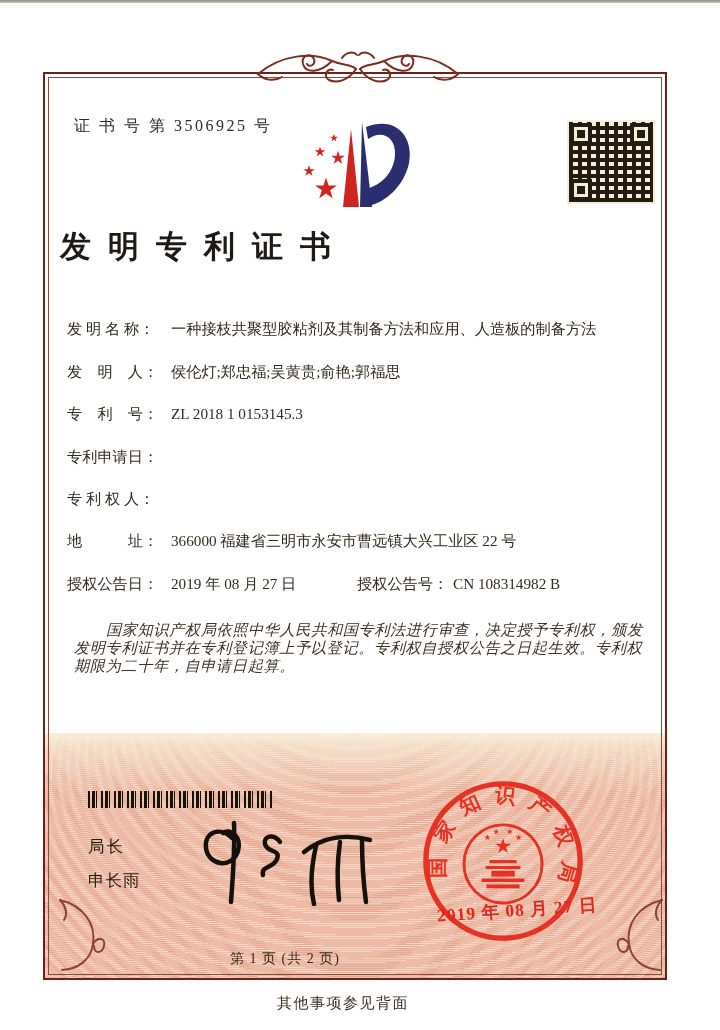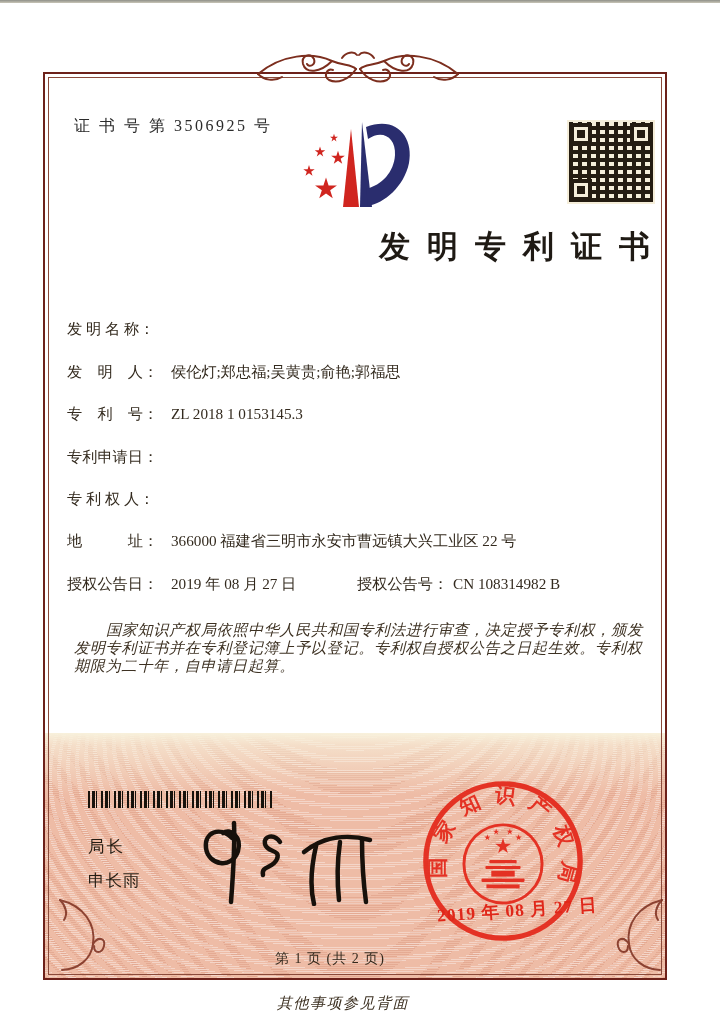--- a/index.html
+++ b/index.html
@@ -34,41 +34,41 @@
   
   .qr{position:absolute;left:567px;top:120px;width:88px;height:84px;background:#f5eeda;
       padding:0;box-sizing:border-box;}
   .qr .mods{position:absolute;inset:2px;
       background-image:
         repeating-linear-gradient(0deg,#241c12 0 4px,transparent 4px 8px),
         repeating-linear-gradient(90deg,#241c12 0 4px,#f5eeda 4px 9px);}
   .finder{position:absolute;width:14px;height:14px;border:4px solid #241c12;background:#f5eeda;}
   .finder i{position:absolute;left:3px;top:3px;width:8px;height:8px;background:#241c12;display:block;}
   .f-tl{left:3px;top:3px;} .f-tr{right:3px;top:3px;} .f-bl{left:3px;bottom:3px;}
-  .title{position:absolute;left:43px;right:53px;top:226px;text-align:right;
+  .title{position:absolute;left:43px;right:53px;top:226px;text-align:left;
     font-size:31px;font-weight:bold;letter-spacing:17px;padding-left:17px;color:#1f1a14;}
   .row{position:absolute;left:67px;right:58px;display:flex;font-size:15.2px;color:#332a1e;line-height:21px;}
   .lbl{flex:0 0 104px;}
   .lbl2{flex:0 0 96px;margin-left:14px;}
   .val{flex:1;}
   .val-fixed{flex:0 0 172px;}
   .para{position:absolute;left:74px;width:580px;font-size:15.2px;line-height:18px;
     text-indent:2.1em;color:#3d3122;font-style:italic;letter-spacing:.6px;}
   .barcode{position:absolute;left:88px;top:791px;width:184px;height:17px;z-index:4;
     background:repeating-linear-gradient(90deg,#17120c 0 2px,rgba(0,0,0,0) 2px 4px,#17120c 4px 7px,rgba(0,0,0,0) 7px 8px,#17120c 8px 9px,rgba(0,0,0,0) 9px 13px);}
   .signer-title{position:absolute;left:88px;top:836px;font-size:16.5px;color:#241d14;z-index:4;letter-spacing:2px;}
   .signer-name{position:absolute;left:88px;top:870px;font-size:16.5px;color:#241d14;z-index:4;letter-spacing:1px;}
   .signature{position:absolute;left:192px;top:818px;z-index:4;}
   .seal{position:absolute;left:420px;top:778px;z-index:5;opacity:.94;}
   .seal-date{position:absolute;left:437px;top:898px;z-index:6;color:#e0271a;
     font-size:17.5px;font-weight:bold;letter-spacing:1px;transform:rotate(-4deg);}
-  .page-info{position:absolute;left:230px;top:950px;width:200px;text-align:center;
+  .page-info{position:absolute;left:230px;top:950px;width:200px;text-align:left;
     font-size:14px;color:#33291d;z-index:4;letter-spacing:1px;}
   .back-note{position:absolute;left:277px;top:994px;font-size:15px;color:#3d3122;
-    font-style:italic;z-index:4;letter-spacing:1.5px;}
+    z-index:4;letter-spacing:1.5px;}
 </style>
 </head>
 <body>
 
 <div class="page">
   <div class="scan-edge"></div>
   <div class="band"></div>
   <div class="frame"></div>
 
   <svg class="orn-top" width="212" height="46" viewBox="0 0 212 46">
@@ -129,20 +129,21 @@
         </span>
       <span class="finder f-bl">
           <i></i>
         </span>
     </div>
 
     <div class="title">发明专利证书</div>
 
     <div class="row" style="top:318px">
       <span class="lbl">发 明 名 称：</span>
+      <span class="val">一种接枝共聚型胶粘剂及其制备方法和应用、人造板的制备方法</span>
     </div>
     <div class="row" style="top:361px">
       <span class="lbl">发　明　人：</span>
       <span class="val">侯伦灯;郑忠福;吴黄贵;俞艳;郭福思</span>
     </div>
     <div class="row" style="top:403px">
       <span class="lbl">专　利　号：</span>
       <span class="val">ZL 2018 1 0153145.3</span>
     </div>
     <div class="row" style="top:446px">

